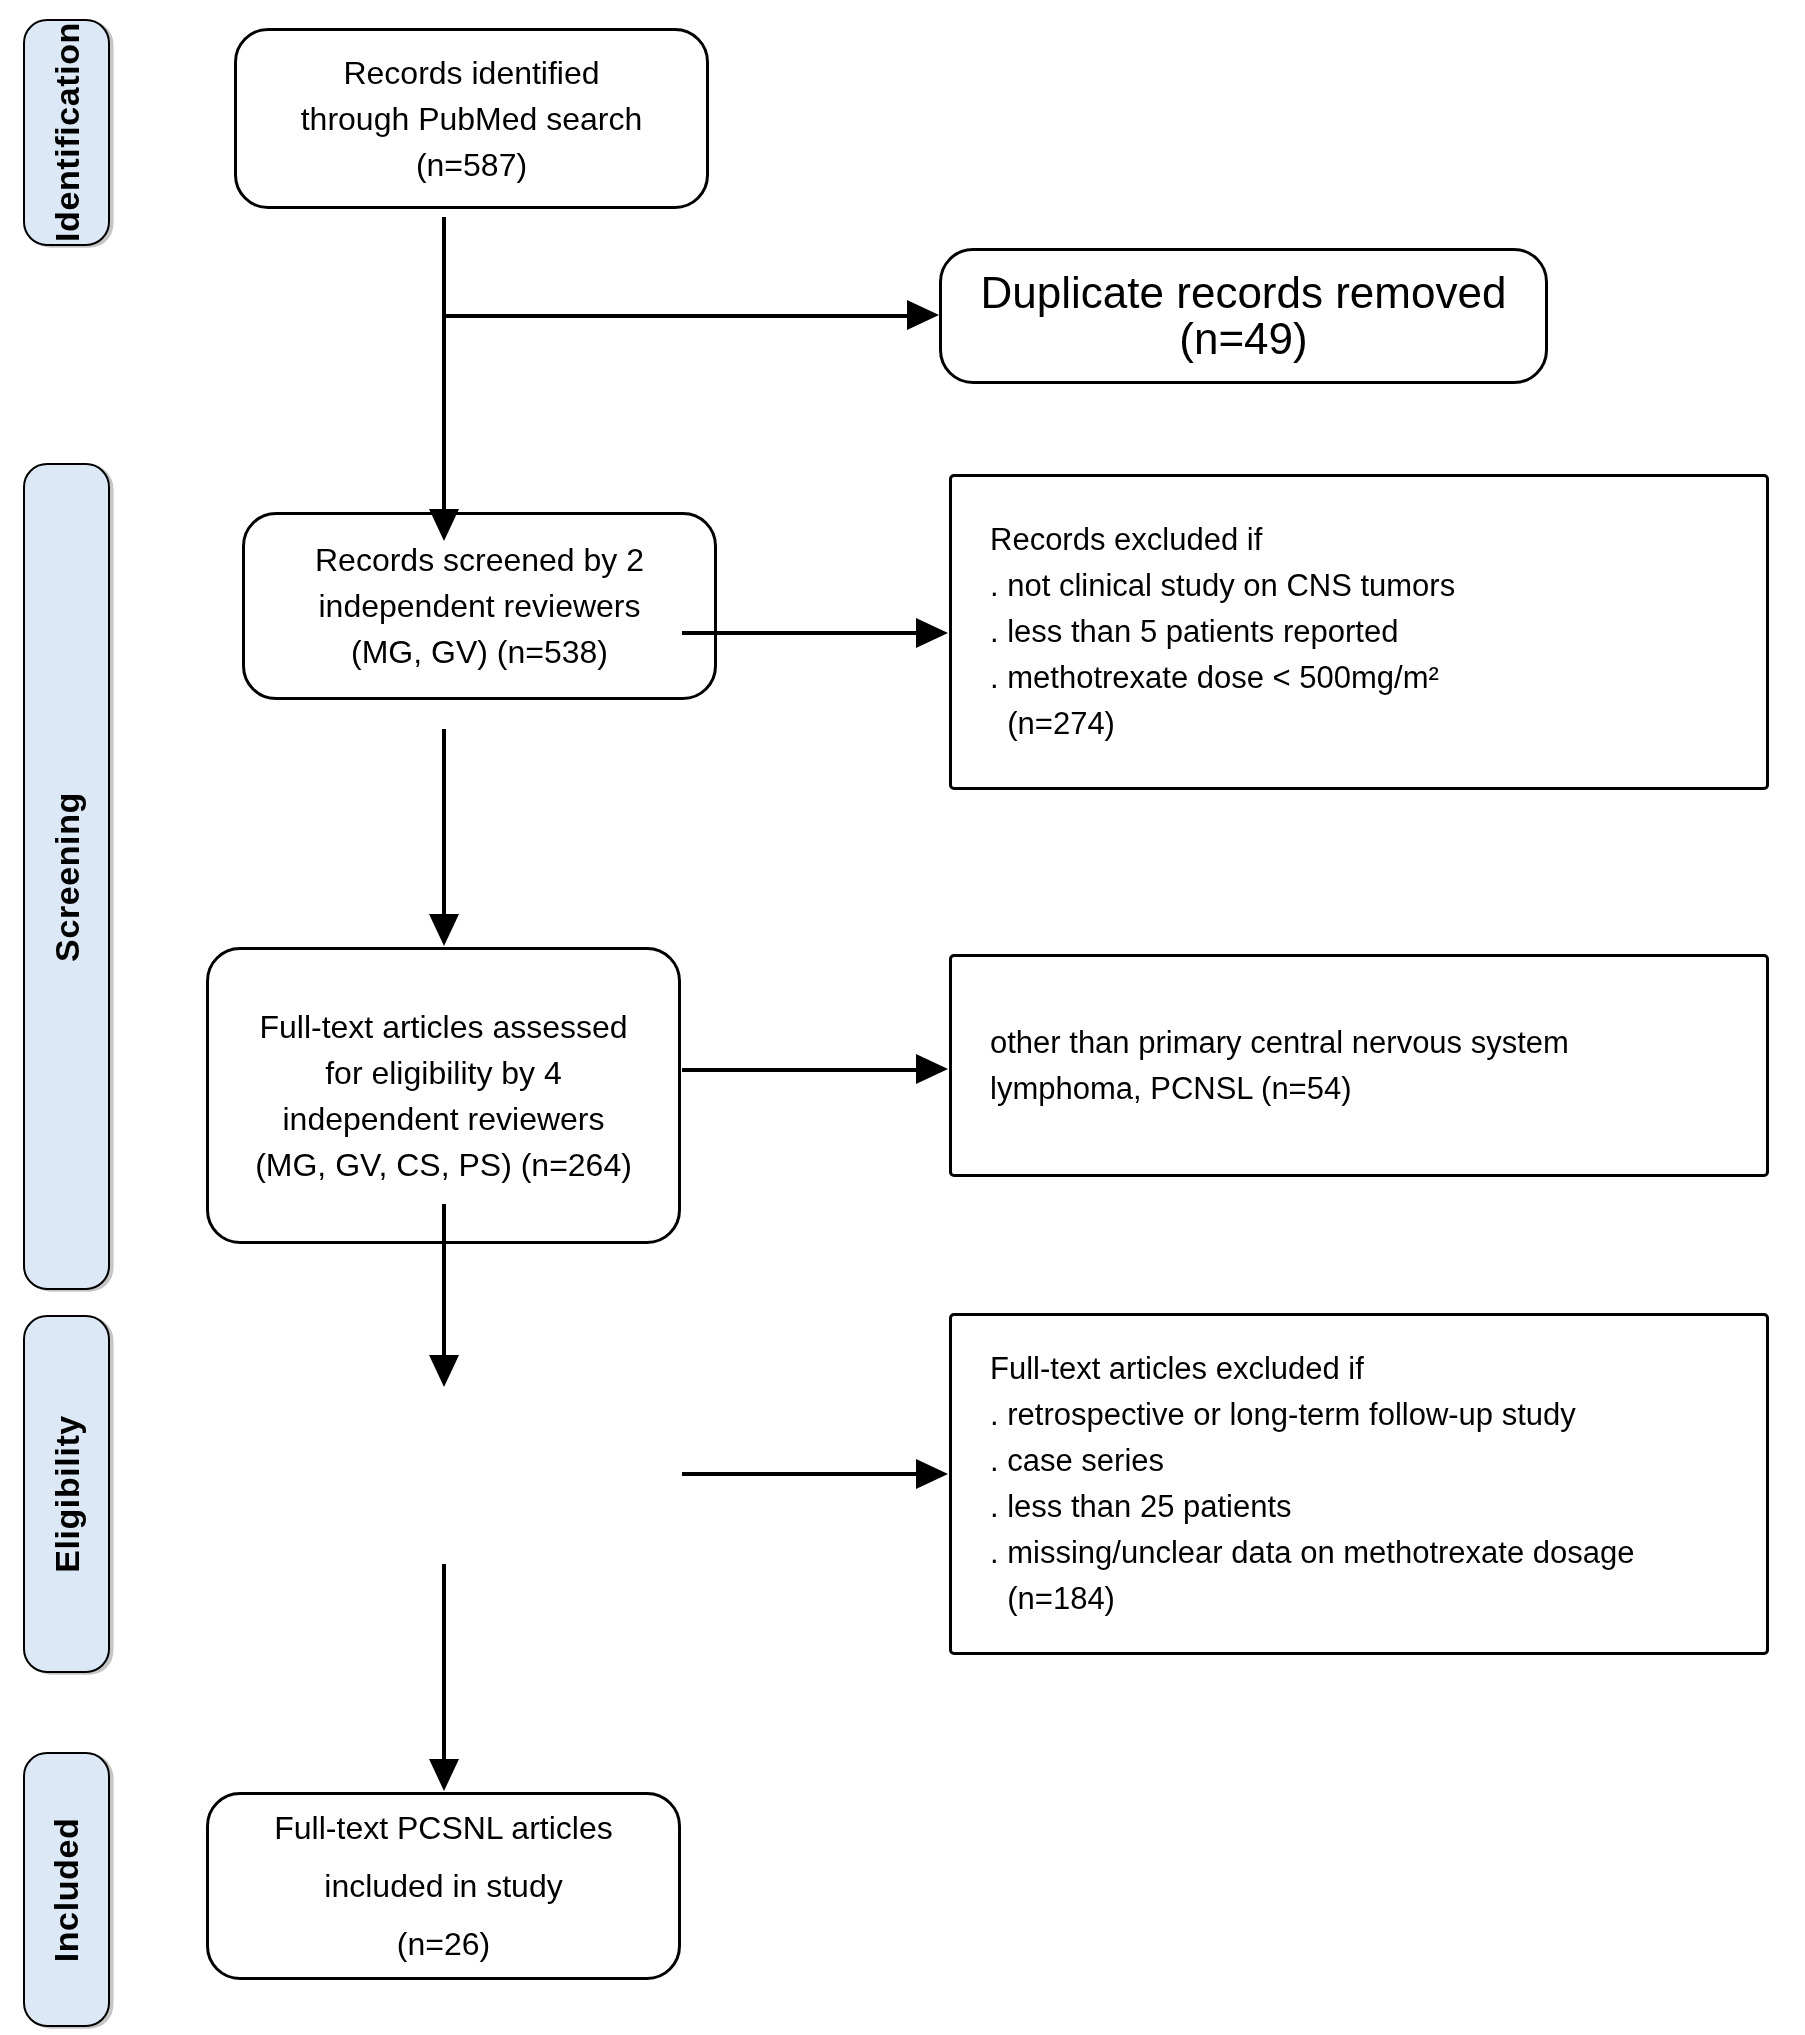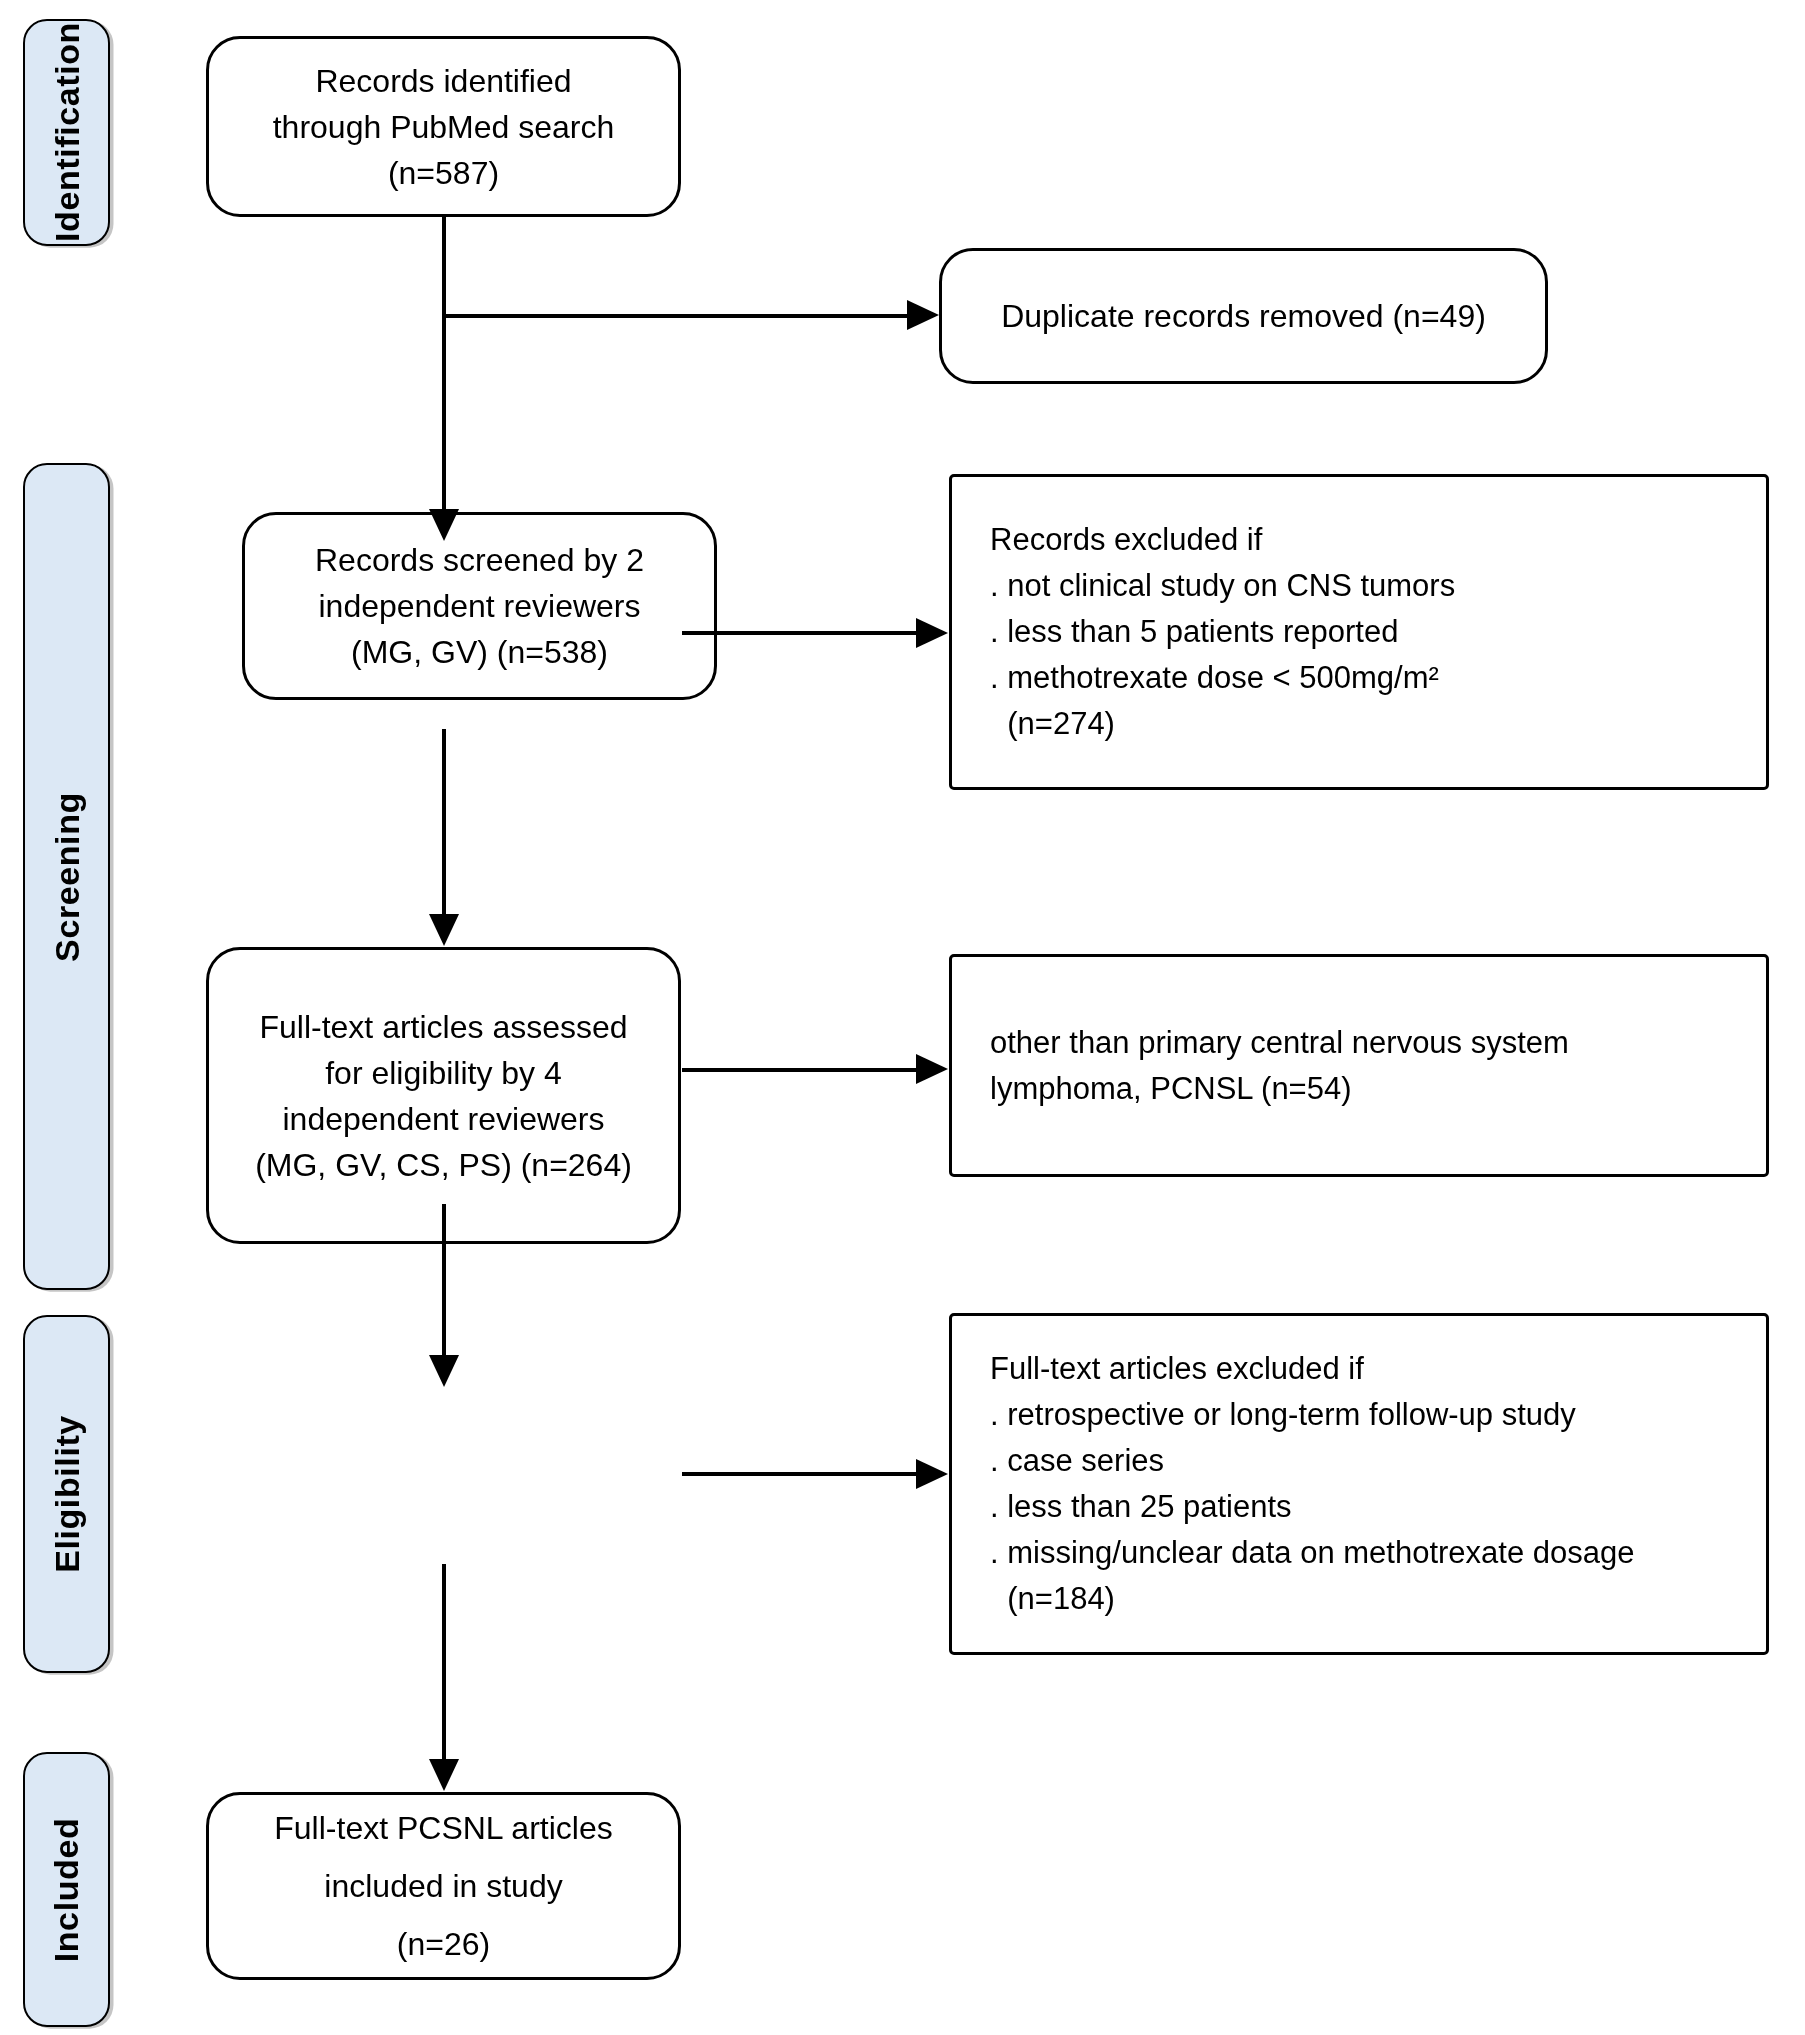--- a/index.html
+++ b/index.html
@@ -41,21 +41,21 @@
     display:flex;flex-direction:column;justify-content:center;
   }
   .center-box{
     left:206px;width:475px;border-radius:34px;
     align-items:center;text-align:center;
     font-size:32px;line-height:46px;
   }
   .dup-box{
     left:939px;width:609px;border-radius:34px;
     align-items:center;text-align:center;
-    font-size:32px;line-height:46px;
+    font-size:44px;line-height:46px;
   }
   .side-box{
     left:949px;width:820px;border-radius:5px;
     align-items:flex-start;text-align:left;
     padding-left:38px;padding-right:17.4px;
     font-size:31px;line-height:46px;
   }
   .line{white-space:pre-wrap;}
 
   
@@ -83,21 +83,21 @@
   <div class="stage-box" style="top:463px;height:827px;">
     <span class="stage-label">Screening</span>
   </div>
   <div class="stage-box" style="top:1315px;height:358px;">
     <span class="stage-label">Eligibility</span>
   </div>
   <div class="stage-box" style="top:1752px;height:275px;">
     <span class="stage-label">Included</span>
   </div>
 
-  <div class="flow-box center-box" style="top:36px;height:181px;">
+  <div class="flow-box center-box" style="top:28px;height:181px;margin-left:28px;">
     <div class="line">Records identified</div>
     <div class="line">through PubMed search</div>
     <div class="line">(n=587)</div>
   </div>
 
   <div class="flow-box center-box" style="top:512px;height:188px;margin-left:36px;">
     <div class="line">Records screened by 2</div>
     <div class="line">independent reviewers</div>
     <div class="line">(MG, GV) (n=538)</div>
   </div>

